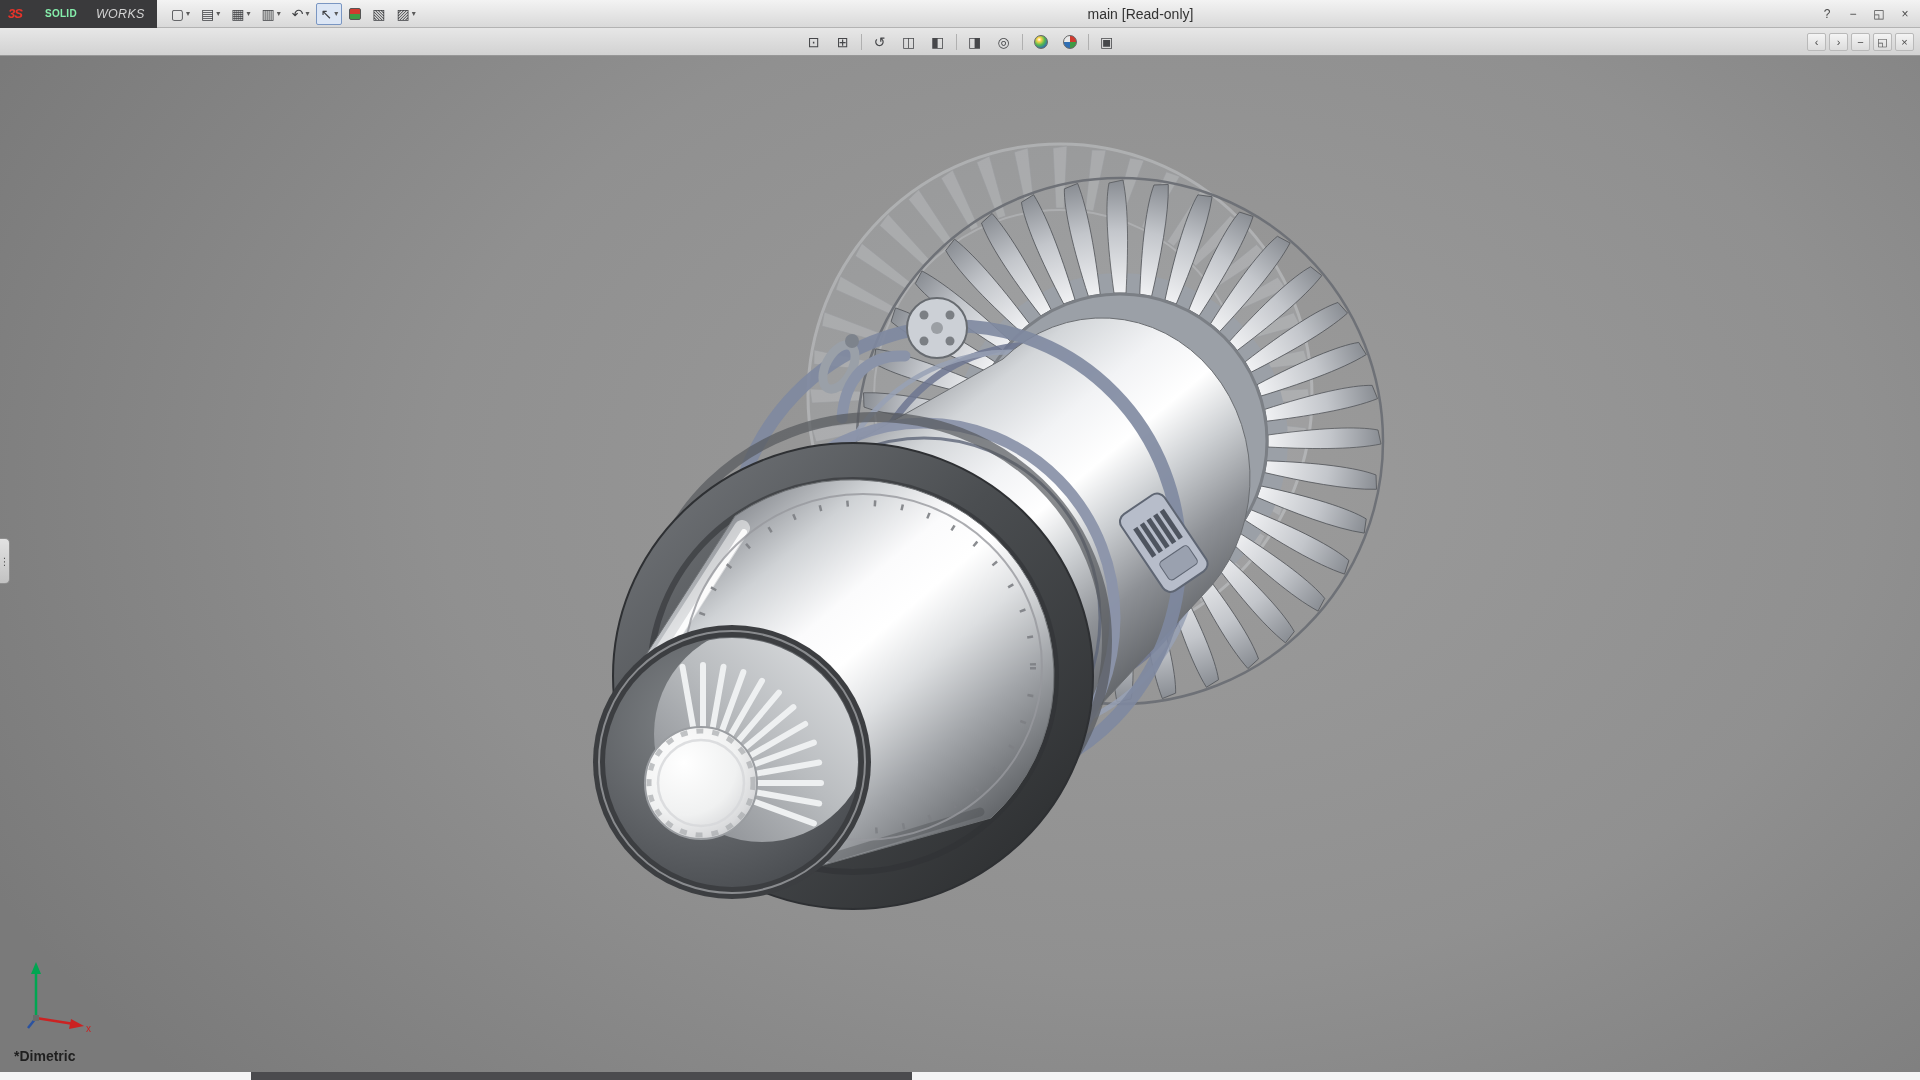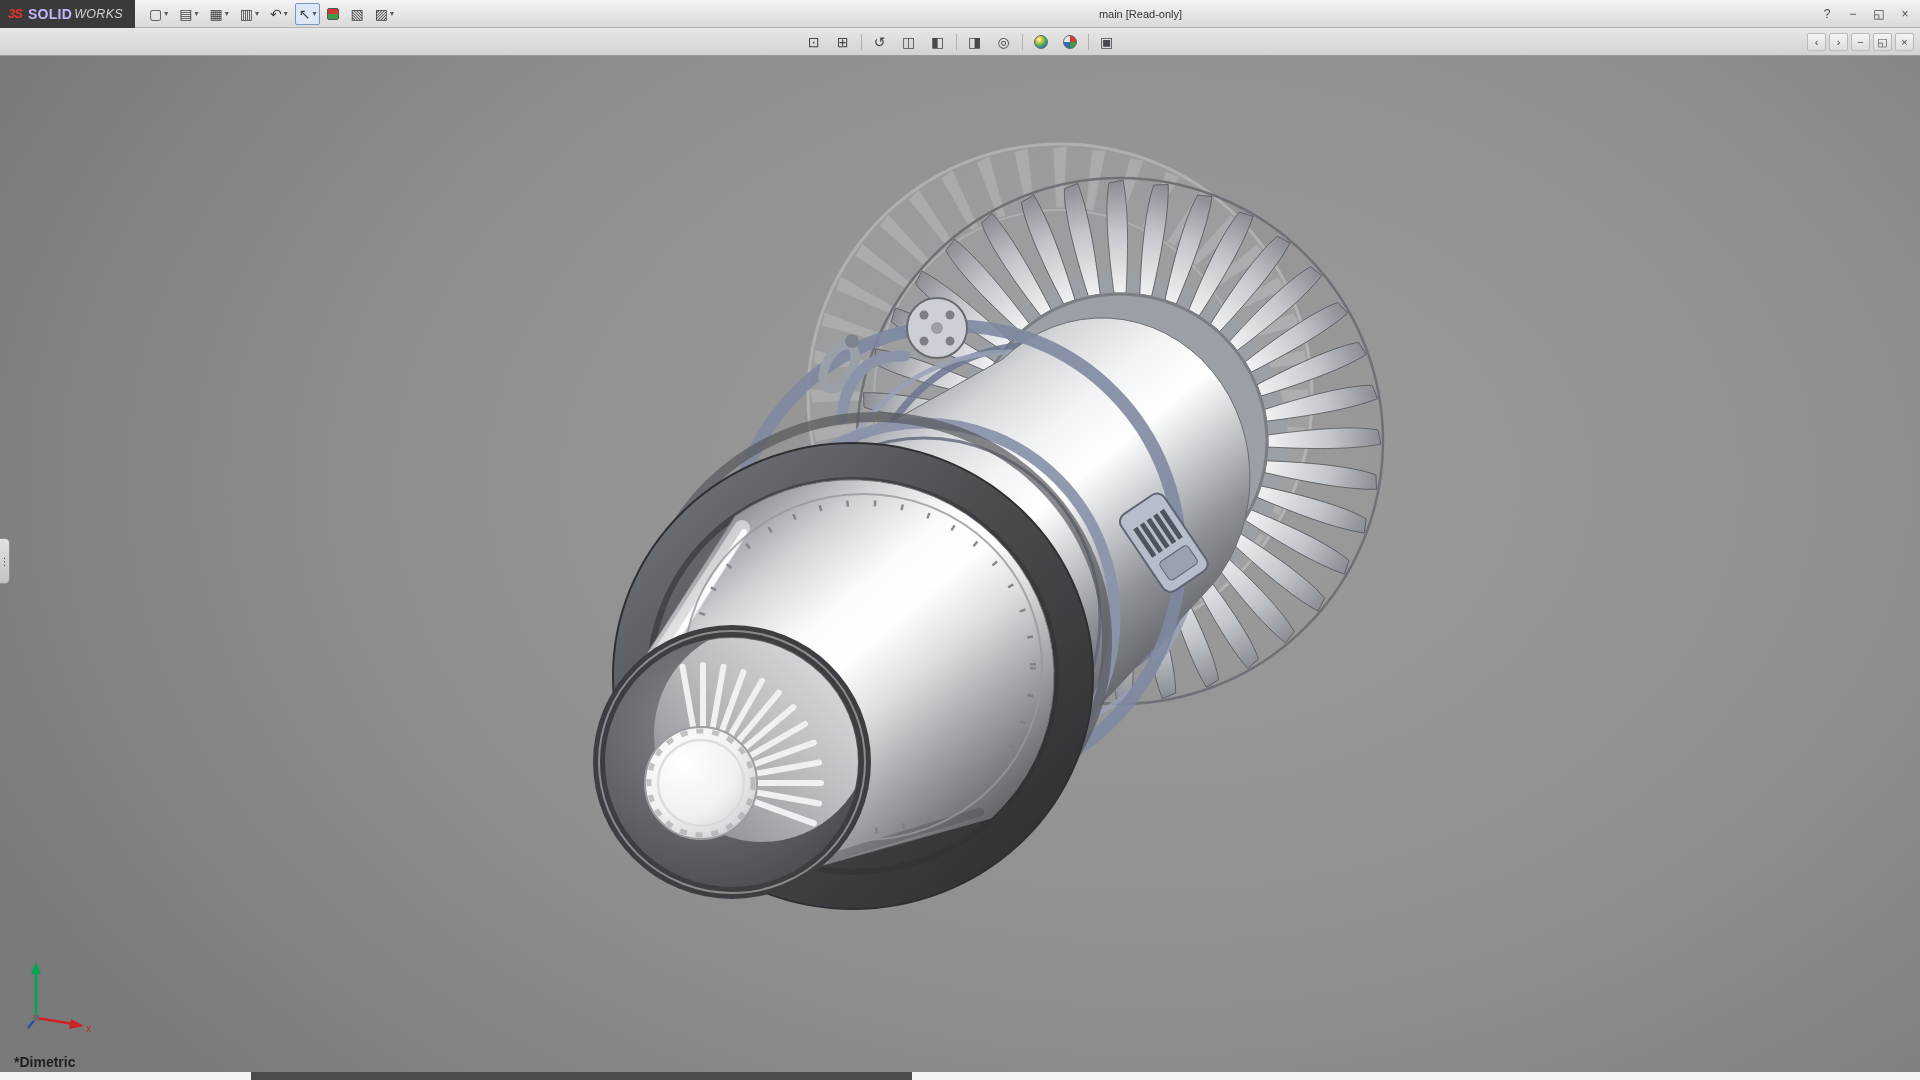--- a/index.html
+++ b/index.html
@@ -2,33 +2,33 @@
 <html><head>
 <meta charset="utf-8">
 <style>
   * { margin:0; padding:0; box-sizing:border-box; }
   html,body { width:1920px; height:1080px; overflow:hidden; font-family:"Liberation Sans", sans-serif; }
   .page { width:1920px; height:1080px; display:flex; flex-direction:column; background:#d8d8d8; }
 
   
   .titlebar { position:relative; height:28px; flex:0 0 28px; background:linear-gradient(#f3f3f3,#d9d9d9);
               border-bottom:1px solid #b3b3b3; display:flex; align-items:center; }
-  .logo { height:28px; background:#3a3a3c; display:flex; align-items:center; padding:0 12px 0 8px; gap:6px; }
+  .logo { height:28px; background:#3a3a3c; display:flex; align-items:center; padding:0 12px 0 8px; gap:23px; }
   .logo .mark { color:#e8332a; font-weight:bold; font-style:italic; font-size:13px; letter-spacing:-1px; }
-  .logo .bold { color:#c4b5fd; font-weight:bold; font-size:14px; letter-spacing:.3px; }
+  .logo .bold { color:#86efac; font-weight:bold; font-size:10px; letter-spacing:.3px; }
   .logo .light { color:#d2d2d2; font-weight:normal; font-size:12.5px; letter-spacing:.3px; margin-left:-4px;font-style:italic; }
   .tb-main { display:flex; align-items:center; gap:3px; margin-left:10px; }
   .tb-btn { display:flex; align-items:center; height:22px; padding:0 3px; border:1px solid transparent;
             border-radius:2px; background:transparent; cursor:default; }
   .tb-btn .g { font-size:14px; line-height:1; color:#3f4043; }
   .tb-btn .dd { font-size:8px; color:#5a5a5a; margin-left:2px; }
   .tb-btn.selected { border:1px solid #7a96c2; background:#dce6f5; }
   .twotone { width:12px; height:12px; border-radius:2px; border:1px solid #555;
              background:linear-gradient(180deg,#d23b2f 0 50%,#3f9b45 50% 100%); display:inline-block; }
-  .win-title { position:absolute; left:59.4%; transform:translateX(-50%); font-size:11px; color:#333; white-space:nowrap; }
+  .win-title { position:absolute; left:59.4%; transform:translateX(-50%); font-size:14px; color:#333; white-space:nowrap; }
   .win-ctrls { position:absolute; right:4px; top:0; height:28px; display:flex; align-items:center; gap:4px; }
   .wc-btn { width:22px; height:18px; display:flex; align-items:center; justify-content:center;
             font-size:12px; color:#4a4a4a; border-radius:2px; }
 
   
   .viewbar { position:relative; height:28px; flex:0 0 28px; background:linear-gradient(#e7e7e7,#d2d2d2);
              border-bottom:1px solid #979797; display:flex; align-items:center; justify-content:center; }
   .vb-group { display:flex; align-items:center; gap:7px; }
   .vb-btn { width:22px; height:20px; display:flex; align-items:center; justify-content:center; border-radius:2px; }
   .vb-btn .g { font-size:14px; color:#46474a; line-height:1; }
@@ -39,21 +39,21 @@
            background:conic-gradient(#d23b2f 0 90deg, #3f9b45 0 180deg, #2f6fb4 0 270deg, #e9e9e9 0 360deg); }
   .doc-ctrls { position:absolute; right:6px; top:0; height:28px; display:flex; align-items:center; gap:3px; }
   .dc-btn { width:19px; height:18px; display:flex; align-items:center; justify-content:center;
             font-size:11px; color:#4a4a4a; border:1px solid #b9b9b9; border-radius:2px;
             background:linear-gradient(#f4f4f4,#dcdcdc); }
 
   
   .viewport { position:relative; flex:1 1 auto; overflow:hidden;
               background:radial-gradient(1300px 900px at 60% 42%, #9c9c9c 0%, #909090 55%, #7a7a7a 100%); }
   .viewport svg.canvas { position:absolute; inset:0; width:100%; height:100%; }
-  .view-label { position:absolute; left:14px; bottom:2px; font-size:14px; font-weight:600; color:#1f1f1f; }
+  .view-label { position:absolute; left:14px; bottom:8px; font-size:14px; font-weight:600; color:#1f1f1f; }
   .triad { position:absolute; left:22px; bottom:34px; }
   .panel-handle { position:absolute; left:0; top:482px; width:10px; height:46px; background:linear-gradient(#e2e2e2,#c2c2c2);
                   border:1px solid #8f8f8f; border-left:none; border-radius:0 5px 5px 0;
                   display:flex; align-items:center; justify-content:center; font-size:10px; color:#555; }
 
   
   .statusstrip { position:relative; height:8px; flex:0 0 8px; background:#f4f4f5; }
   .task-seg { position:absolute; left:251px; top:0; width:661px; height:8px; background:#4b4b4e; }
 </style>
 </head>

